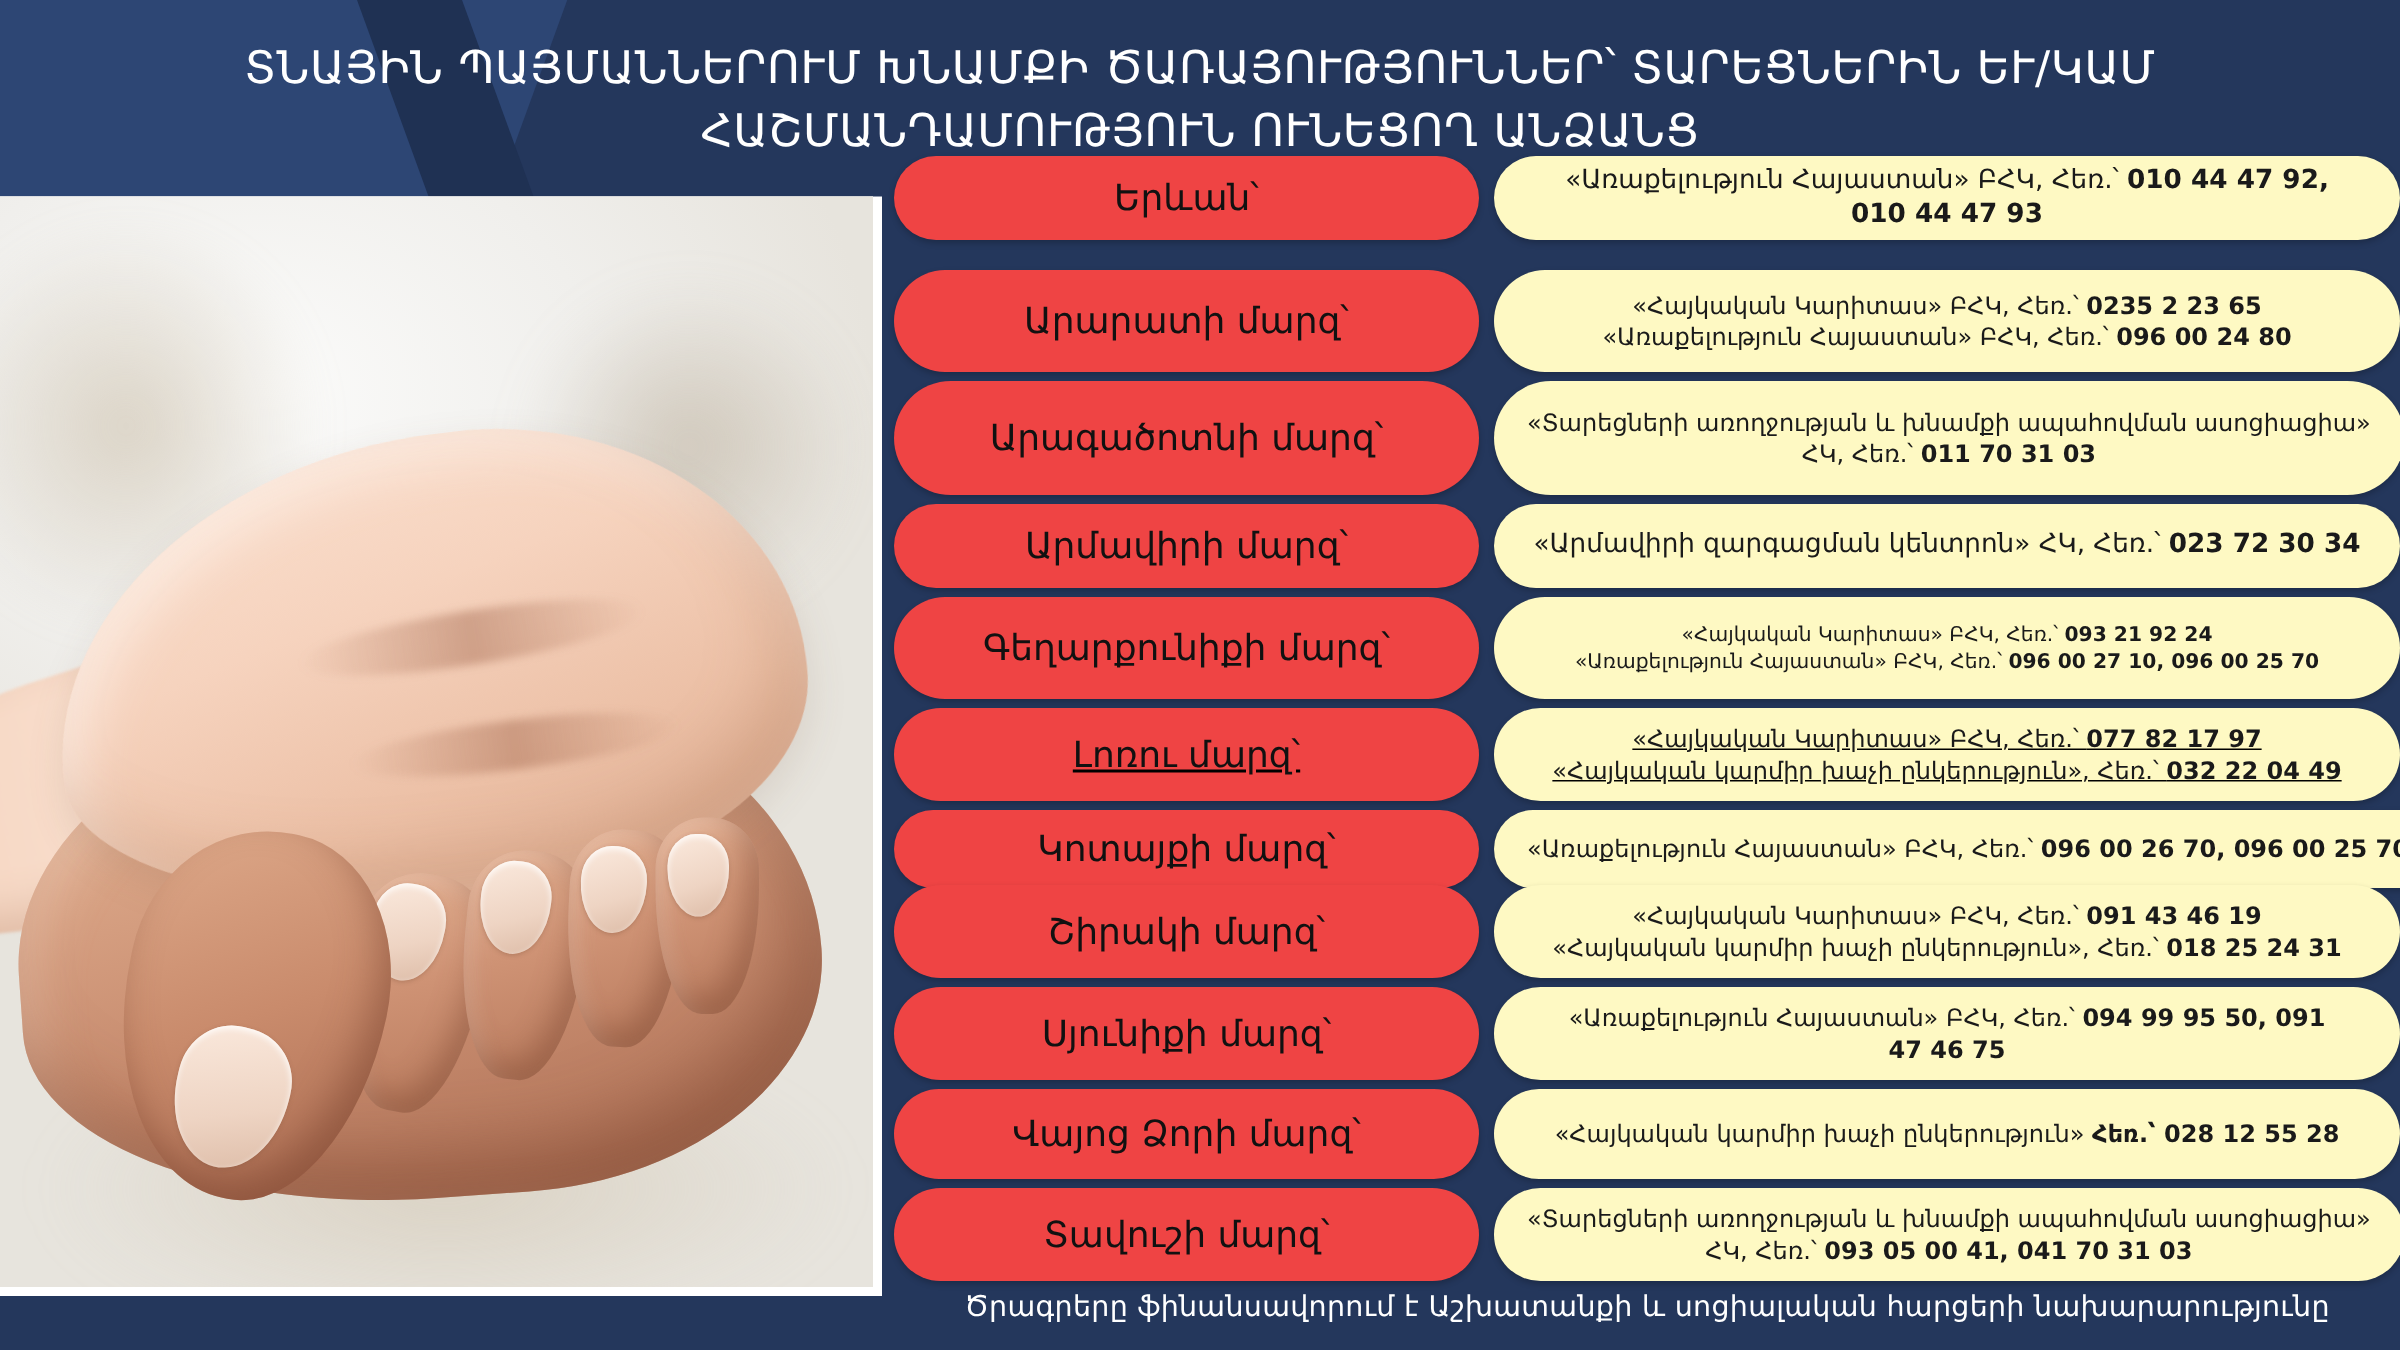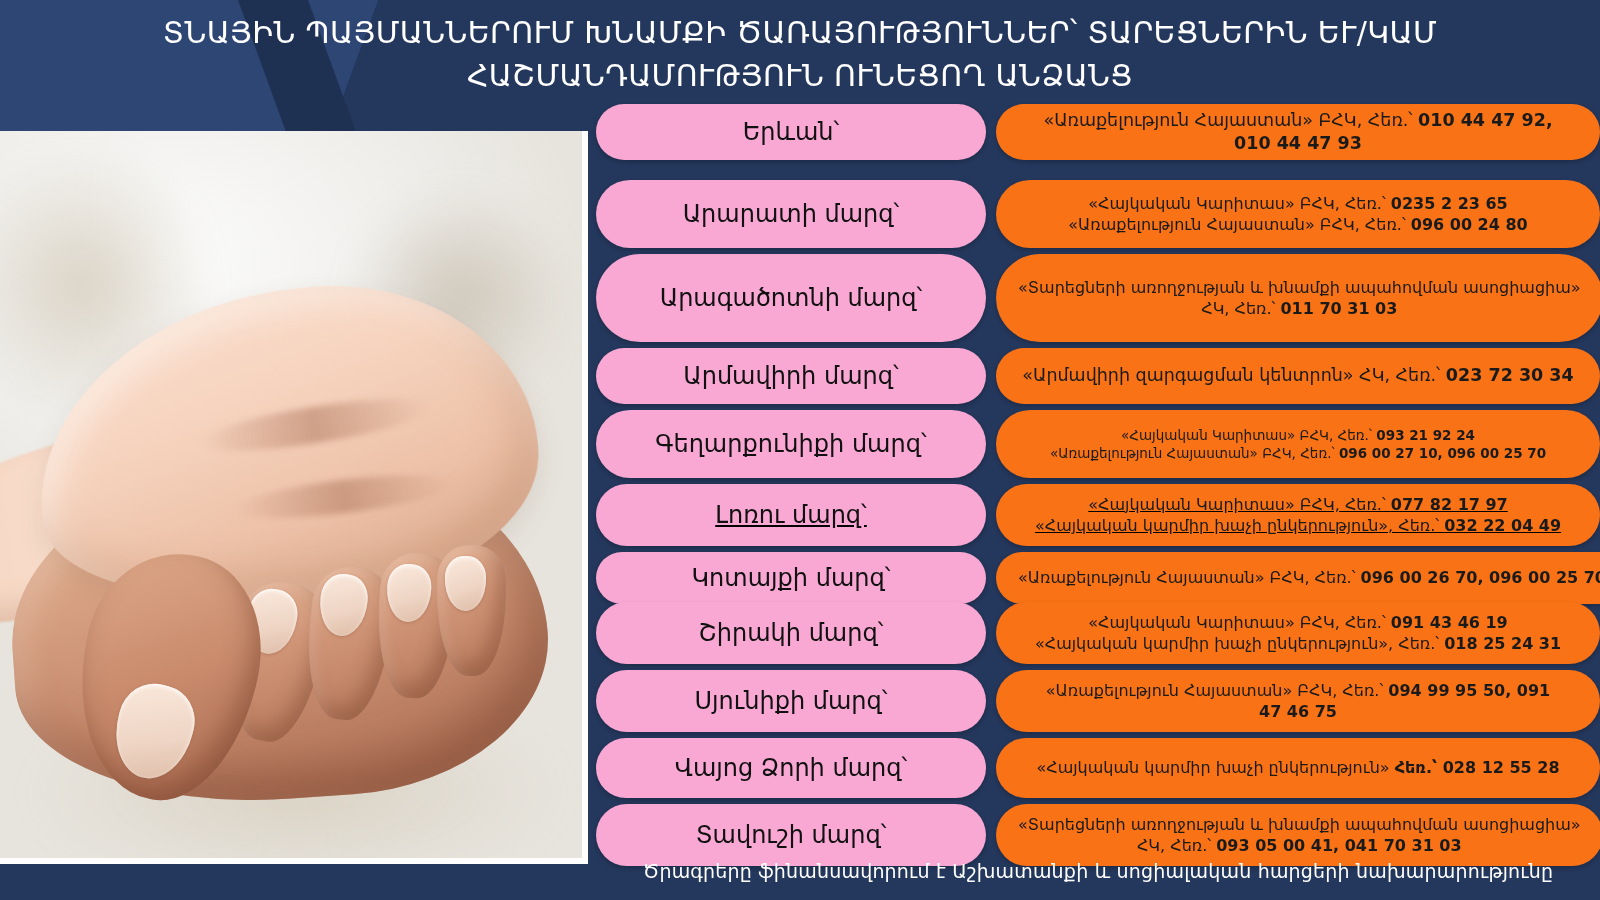--- a/index.html
+++ b/index.html
@@ -43,21 +43,21 @@
 
   
   #header {
     position: absolute;
     left: 0;
     top: 0;
     width: 1600px;
     height: 110px;
     z-index: 5;
     display: flex;
-    align-items: center;
+    align-items: flex-end;
     justify-content: center;
     padding: 0 60px;
   }
 
   #title-text {
     color: #ffffff;
     font-size: 30px;
     line-height: 1.42;
     text-align: center;
     letter-spacing: 0.4px;
@@ -195,37 +195,37 @@
 
   .row {
     display: flex;
     align-items: stretch;
     gap: 10px;
     margin-bottom: 6px;
   }
 
   .pill {
     flex: 0 0 390px;
-    background: #f9a8d4;
+    background: #ef4444;
     border-radius: 999px;
     display: flex;
     align-items: center;
     justify-content: center;
     color: #111111;
     font-size: 24px;
     font-weight: 400;
     padding: 6px 16px;
     text-align: center;
     box-shadow: 0 2px 4px rgba(0,0,0,.22);
     min-height: 52px;
   }
 
   .panel {
     flex: 1 1 auto;
-    background: #f97316;
+    background: #fef9c3;
     border-radius: 999px;
     display: flex;
     align-items: center;
     justify-content: center;
     padding: 8px 22px;
     text-align: center;
     color: #1a1a1a;
     box-shadow: 0 2px 4px rgba(0,0,0,.22);
     min-height: 52px;
   }
@@ -241,21 +241,21 @@
   
   .fs-lg  .panel-line { font-size: 17.5px; }
   .fs-md  .panel-line { font-size: 16px; }
   .fs-sm  .panel-line { font-size: 13.5px; }
 
   .panel-line b { font-weight: 700; }
 
   
   .r0 { height: 56px; }
   .r1 { height: 68px; margin-top: 20px; }
-  .r2 { height: 88px; }
+  .r2 { height: 76px; }
   .r3 { height: 56px; }
   .r4 { height: 68px; }
   .r5 { height: 62px; text-decoration: underline; }
   .r6 { height: 44px; }
   .r7 { height: 62px; }
   .r8 { height: 62px; }
   .r9  { height: 60px; }
   .r10 { height: 62px; }
 
   .row.r1 .panel-lines, .row.r4 .panel-lines { line-height: 1.3; }

